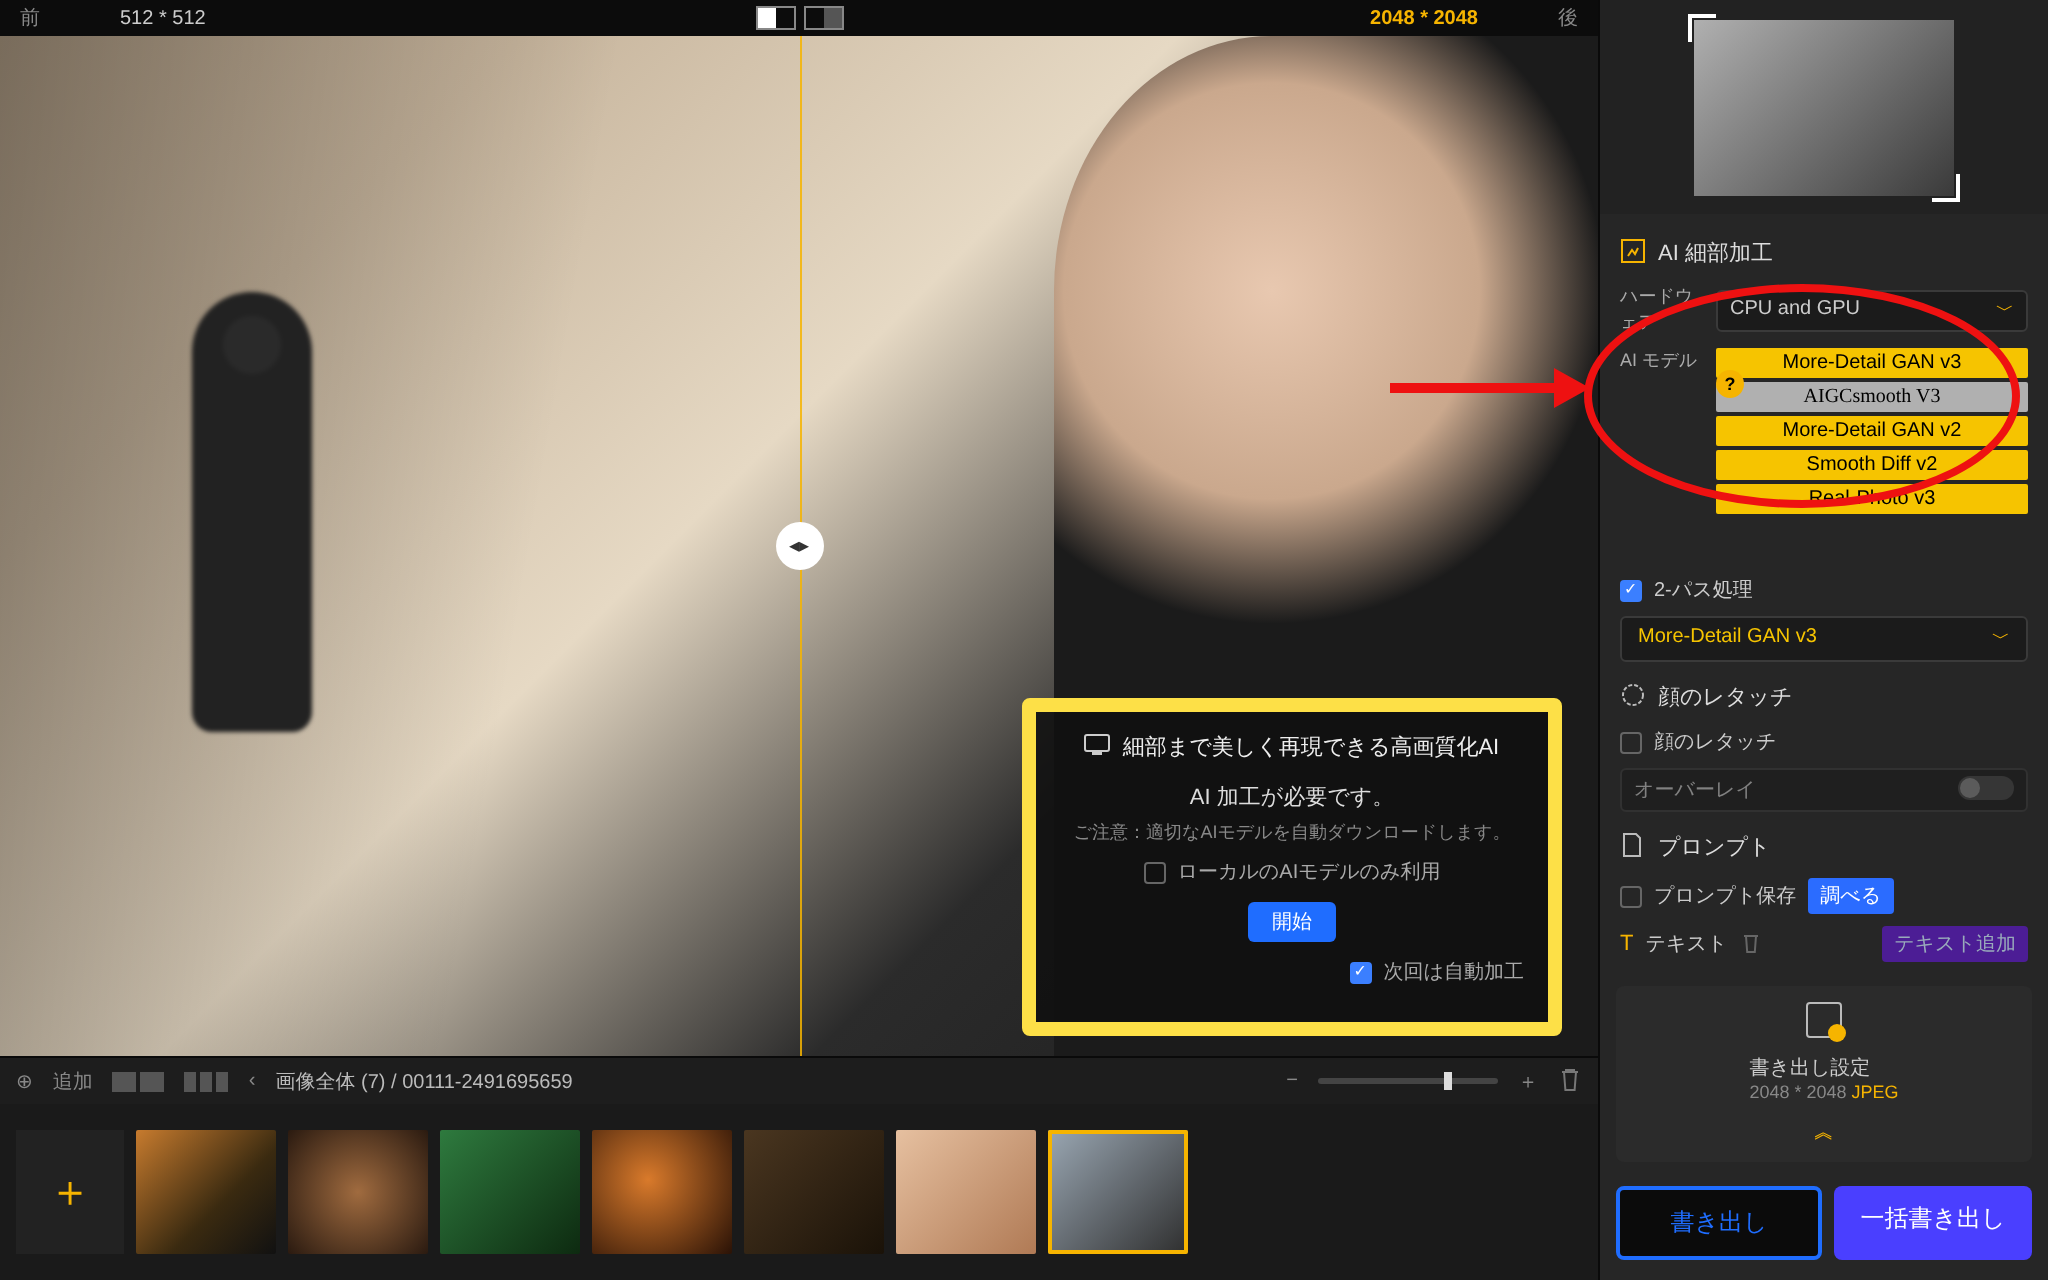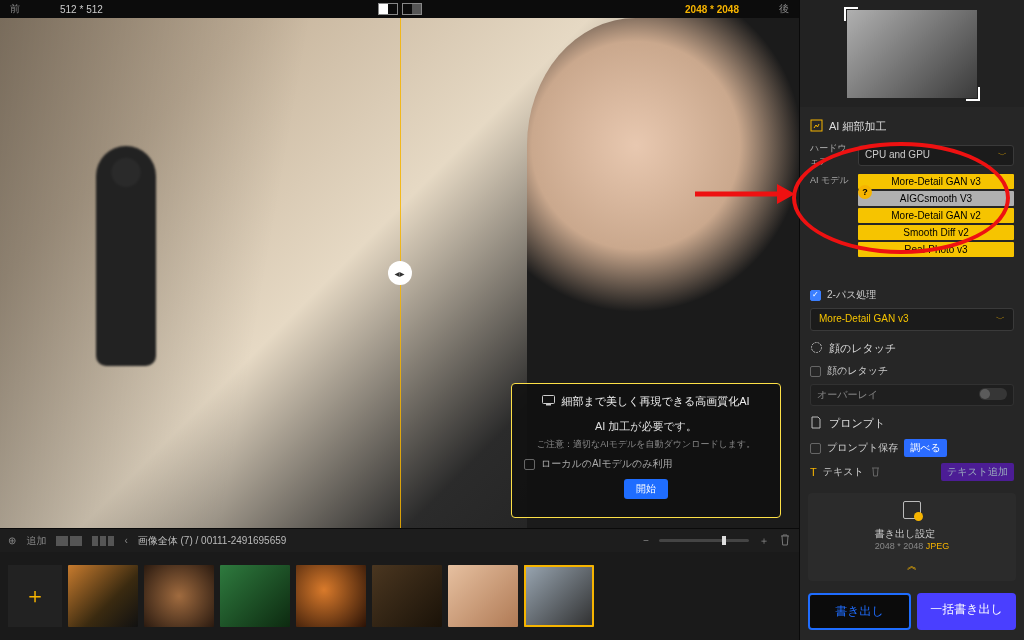--- a/index.html
+++ b/index.html
@@ -21,25 +21,25 @@
   .viewer { flex: 1; position: relative; background: #222; overflow: hidden; }
   .preview-img { position: absolute; inset: 0; background:
       linear-gradient(100deg, rgba(0,0,0,.35), rgba(0,0,0,0) 35%),
       linear-gradient(135deg, #b9a58c 0%, #c7b59d 20%, #e6d9c4 45%, #2b2b2b 70%, #1a1a1a 100%);
   }
   .figure { position:absolute; left:66%; top:0; width:34%; height:100%; background: radial-gradient(circle at 40% 25%, #e8c8b0 0%, #caa88d 25%, rgba(0,0,0,0) 40%), linear-gradient(#1b1b1b,#1b1b1b); border-top-left-radius:40% 25%; }
   .divider-line { position: absolute; left: 50%; top: 0; bottom: 0; width: 1px; background: rgba(246,180,0,.85); }
   .divider-handle { position: absolute; left: 50%; top: 50%; transform: translate(-50%,-50%); width: 24px; height: 24px; border-radius: 50%; background: #fff; display:flex; align-items:center; justify-content:center; font-size:10px; color:#333; }
   .silhouette { position:absolute; left:12%; top:25%; width:60px; height:220px; background: radial-gradient(circle at 50% 12%, #2a2a2a 0 14px, transparent 15px), linear-gradient(#222,#222); border-radius: 30px 30px 10px 10px; filter: blur(1px); }
 
-  .infobox { position: absolute; right: 18px; bottom: 10px; width: 270px; background: rgba(15,15,15,.85); border: 1px solid #fde047; border-radius: 4px; padding: 10px 12px; }
+  .infobox { position: absolute; right: 18px; bottom: 10px; width: 270px; background: rgba(15,15,15,.85); border: 7px solid #fde047; border-radius: 4px; padding: 10px 12px; }
   .infobox-title { display:flex; align-items:center; gap:6px; justify-content:center; font-size:11px; color:#eee; margin-bottom:10px; }
   .infobox-line { text-align:center; font-size:11px; color:#ddd; margin-bottom:4px; }
   .infobox-sub { text-align:center; font-size:9px; color:#888; margin-bottom:6px; }
-  .chk-row { display:flex; align-items:center; justify-content:flex-start; gap:6px; font-size:10px; color:#aaa; margin-bottom:8px; }
+  .chk-row { display:flex; align-items:center; justify-content:center; gap:6px; font-size:10px; color:#aaa; margin-bottom:8px; }
   .chk { width:11px; height:11px; border:1px solid #666; border-radius:2px; display:inline-block; }
   .chk.on { background:#3b7fff; border-color:#3b7fff; position:relative; }
   .chk.on::after { content:'✓'; color:#fff; font-size:8px; position:absolute; left:1px; top:-1px; }
   .btn-blue { background:#1f6dff; color:#fff; padding:3px 12px; border-radius:3px; font-size:10px; display:inline-block; cursor:pointer; }
   .infobox .center { text-align:center; margin-bottom:8px; }
 
   .footer { height: 24px; background:#1d1d1d; border-top:1px solid #0a0a0a; display:flex; align-items:center; padding:0 8px; gap:10px; font-size:10px; }
   .footer .plus-ico { color:#888; }
   .footer .grid-ico { display:flex; gap:2px; }
   .gi { width:12px; height:10px; background:#555; }
@@ -69,21 +69,21 @@
   .frame-corners::after{right:-3px;bottom:-3px;border-left:none;border-top:none;}
   .side-section { padding:6px 10px; }
   .sec-title { display:flex; align-items:flex-start; gap:6px; font-size:11px; color:#ddd; margin:6px 0 8px; }
   .sec-ico { width:13px; height:13px; display:inline-block; }
   .row { display:flex; align-items:center; gap:6px; margin-bottom:6px; font-size:10px; }
   .row .lbl { width:42px; color:#aaa; font-size:9px; }
   .select { flex:1; background:#1b1b1b; border:1px solid #3a3a3a; border-radius:3px; padding:3px 6px; display:flex; justify-content:space-between; color:#ccc; font-size:10px; }
   .chev { color:#f6b400; font-size:9px; }
   .model-list { flex:1; display:flex; flex-direction:column; gap:2px; }
   .model-opt { background:#f6c400; color:#000; font-size:10px; padding:2px 6px; text-align:center; border-radius:1px; cursor:pointer; }
-  .model-opt.hl { background:#b0b0b0; color:#000; }
+  .model-opt.hl { background:#b0b0b0; color:#000;font-family:Liberation Serif, serif; }
   .qmark { width:14px; height:14px; border-radius:50%; background:#f6b400; color:#000; font-size:9px; display:flex; align-items:center; justify-content:center; font-weight:bold; }
   .select-wide { background:#1b1b1b; border:1px solid #3a3a3a; border-radius:3px; padding:4px 8px; display:flex; justify-content:space-between; color:#f6c400; font-size:10px; }
   .switch-pill { width:28px; height:12px; background:#444; border-radius:6px; position:relative; }
   .switch-pill::after{content:'';position:absolute;left:1px;top:1px;width:10px;height:10px;background:#888;border-radius:50%;}
   .mini-btn { background:#2b6cff; color:#fff; font-size:10px; padding:2px 6px; border-radius:2px; }
   .mini-btn.dim { background:#4c1d95; color:#9ab; }
   .txt-ico { color:#f6b400; font-size:11px; }
 
   .export-box { margin:auto 8px 6px; background:#2b2b2b; border-radius:4px; padding:8px 10px; display:flex; align-items:center; gap:8px;flex-direction:column; }
   .export-ico { width:18px; height:18px; position:relative; }
@@ -137,20 +137,24 @@
           </span>
           <span>細部まで美しく再現できる高画質化AI</span>
         </div>
         <div class="infobox-line">AI 加工が必要です。</div>
         <div class="infobox-sub">ご注意：適切なAIモデルを自動ダウンロードします。</div>
         <div class="chk-row">
           <span class="chk"></span>
           <span>ローカルのAIモデルのみ利用</span>
         </div>
         <div class="center"><span class="btn-blue">開始</span></div>
+        <div class="chk-row" style="justify-content:flex-end;">
+          <span class="chk on"></span>
+          <span>次回は自動加工</span>
+        </div>
       </div>
     </div>
 
     <div class="footer">
       <span class="plus-ico">⊕</span>
       <span style="color:#888">追加</span>
       <span class="grid-ico">
           <span class="gi"></span>
           <span class="gi"></span>
         </span>

